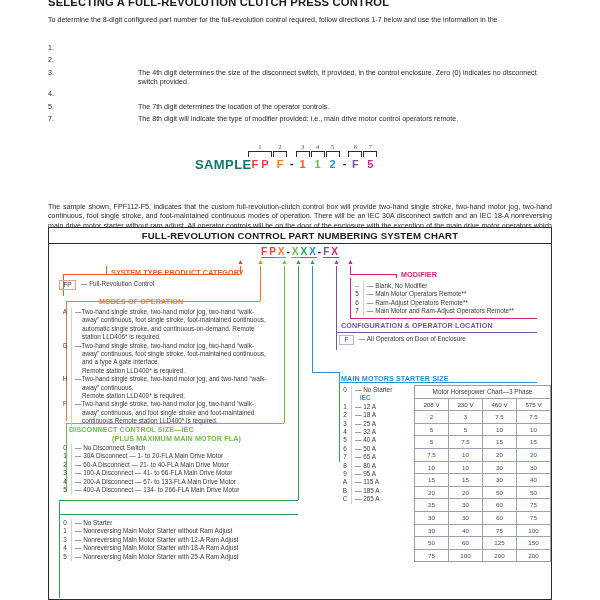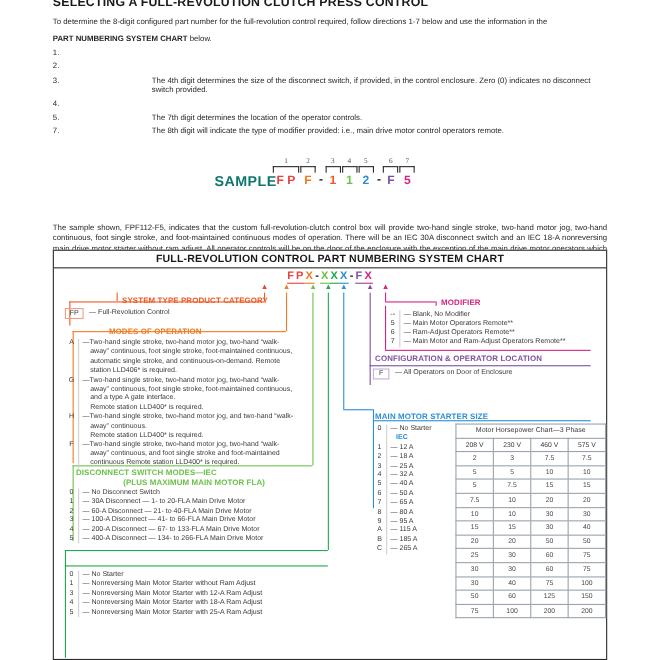--- a/index.html
+++ b/index.html
@@ -102,21 +102,20 @@
 </style>
 </head>
 <body>
 
 <div class="page">
 
   <div class="doc-title">SELECTING A FULL-REVOLUTION CLUTCH PRESS CONTROL</div>
 
   <div class="intro">
     <p><span>To determine the 8-digit configured part number for the full-revolution control required, follow directions 1-7 below and use the information in the</span></p>
-    <p><span class="b">PART NUMBERING SYSTEM CHART</span><span> below.</span></p>
   </div>
 
   <div class="steps">
     <div class="step">
       <div class="num">1.</div>
     </div>
     <div class="step">
       <div class="num">2.</div>
     </div>
     <div class="step">
@@ -300,21 +299,21 @@
         <div class="row">
           <div class="key">F</div>
           <div class="val" style="border-left:0.9px solid #cfcfcf;padding-left:3px;">
             <span class="para">—Two-hand single stroke, two-hand motor jog, two-hand “walk-</span>
             <span class="cont">away” continuous, and foot single stroke and foot-maintained</span>
             <span class="cont">continuous Remote station LLD400* is required.</span>
           </div>
         </div>
       </div>
 
-      <div class="sec-h" style="left:20px;top:181px;color:#6cc04a;">DISCONNECT SWITCH MODES—IEC</div>
+      <div class="sec-h" style="left:20px;top:181px;color:#6cc04a;">DISCONNECT CONTROL SIZE—IEC</div>
       <div class="sec-h" style="left:63px;top:190px;color:#6cc04a;">(PLUS MAXIMUM MAIN MOTOR FLA)</div>
       <div class="optlist" style="left:10px;top:200px;width:226px;">
         <div class="row">
           <div class="key">0</div>
           <div class="val" style="border-left:0.9px solid #cfcfcf;">— No Disconnect Switch</div>
         </div>
         <div class="row">
           <div class="key">1</div>
           <div class="val" style="border-left:0.9px solid #cfcfcf;">— 30A Disconnect — 1- to 20-FLA Main Drive Motor</div>
         </div>
@@ -380,21 +379,21 @@
       </div>
 
       <div class="sec-h" style="left:292px;top:77px;color:#7b52a1;">CONFIGURATION &amp; OPERATOR LOCATION</div>
       <div class="optlist" style="left:290px;top:91px;width:190px;">
         <div class="row">
           <div class="key" style="border:0.9px solid #c3b0d8;width:13px;flex:0 0 13px;">F</div>
           <div class="val" style="padding-left:5px;">— All Operators on Door of Enclosure</div>
         </div>
       </div>
 
-      <div class="sec-h" style="left:292px;top:130px;color:#2b8fd4;">MAIN MOTOR STARTER SIZE</div>
+      <div class="sec-h" style="left:292px;top:130px;color:#2b8fd4;">MAIN MOTORS STARTER SIZE</div>
       <div class="optlist" style="left:290px;top:142px;width:72px;">
         <div class="row">
           <div class="key">0</div>
           <div class="val" style="border-left:0.9px solid #cfcfcf;">— No Starter</div>
         </div>
         <div class="row">
           <div class="key"></div>
           <div class="val" style="border-left:0.9px solid #cfcfcf;font-weight:bold;color:#2b8fd4;padding-left:8px;">IEC</div>
         </div>
         <div class="row">

